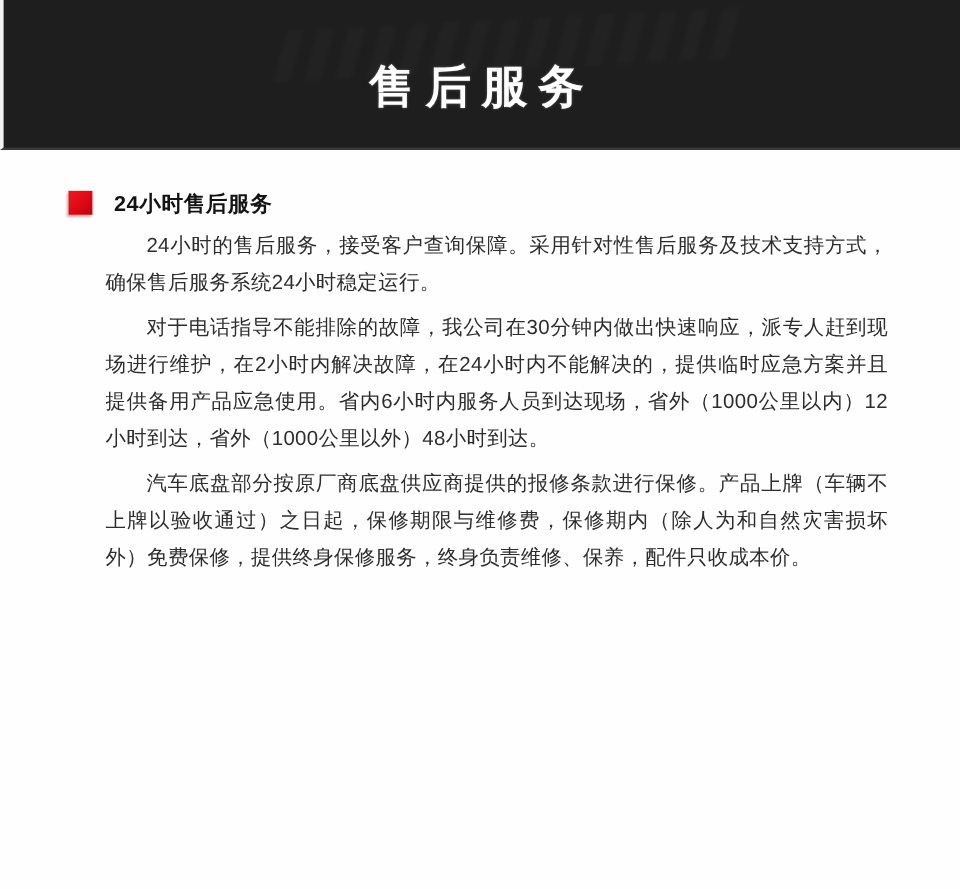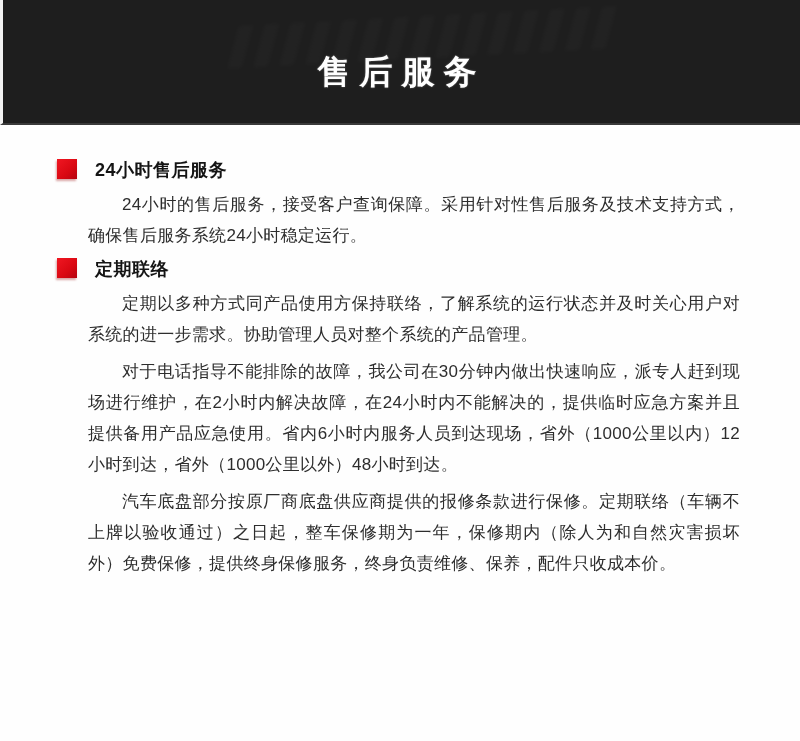--- a/index.html
+++ b/index.html
@@ -24,21 +24,21 @@
     border-left: 3px solid #f2f2f2;
     border-bottom: 2px solid #3a3a3a;
     display: flex;
     align-items: center;
     justify-content: center;
     overflow: hidden;
   }
   .banner-title {
     margin-top: 22px;
     color: #ffffff;
-    font-size: 33px;
+    font-size: 38px;
     font-weight: bold;
     letter-spacing: 9px;
     text-shadow: 0 0 2px rgba(255,255,255,0.35);
     text-align: right;
   }
   .watermark {
     position: absolute;
     left: 230px;
     top: 16px;
     width: 390px;
@@ -107,30 +107,23 @@
   <div class="content">
 
     <div class="section">
       <div class="section-header">
         <span class="bullet"></span>
         <span class="section-heading">24小时售后服务</span>
       </div>
       <p class="para">24小时的售后服务，接受客户查询保障。采用针对性售后服务及技术支持方式，确保售后服务系统24小时稳定运行。</p>
     </div>
 
-    <div class="section">
-      <div class="section-header">
-        <span class="bullet"></span>
-        <span class="section-heading">定期联络</span>
-      </div>
-      <p class="para">定期以多种方式同产品使用方保持联络，了解系统的运行状态并及时关心用户对系统的进一步需求。协助管理人员对整个系统的产品管理。</p>
-    </div>
 
     <div class="section">
       <p class="para">对于电话指导不能排除的故障，我公司在30分钟内做出快速响应，派专人赶到现场进行维护，在2小时内解决故障，在24小时内不能解决的，提供临时应急方案并且提供备用产品应急使用。省内6小时内服务人员到达现场，省外（1000公里以内）12小时到达，省外（1000公里以外）48小时到达。</p>
     </div>
 
     <div class="section">
-      <p class="para">汽车底盘部分按原厂商底盘供应商提供的报修条款进行保修。定期联络（车辆不上牌以验收通过）之日起，整车保修期为一年，保修期内（除人为和自然灾害损坏外）免费保修，提供终身保修服务，终身负责维修、保养，配件只收成本价。</p>
+      <p class="para">汽车底盘部分按原厂商底盘供应商提供的报修条款进行保修。产品上牌（车辆不上牌以验收通过）之日起，保修期限与维修费，保修期内（除人为和自然灾害损坏外）免费保修，提供终身保修服务，终身负责维修、保养，配件只收成本价。</p>
     </div>
 
   </div>
 </div>
 
 </body></html>

